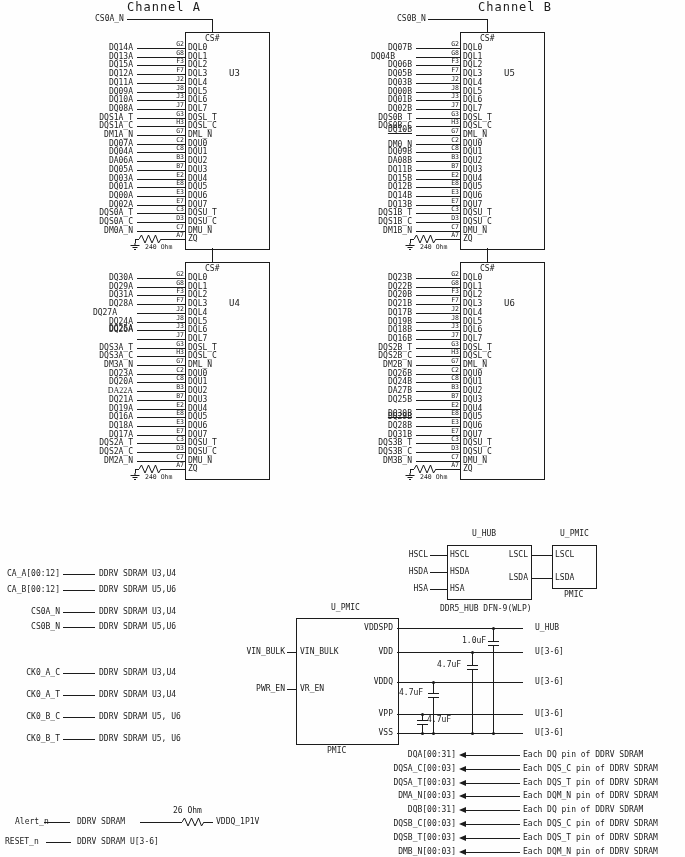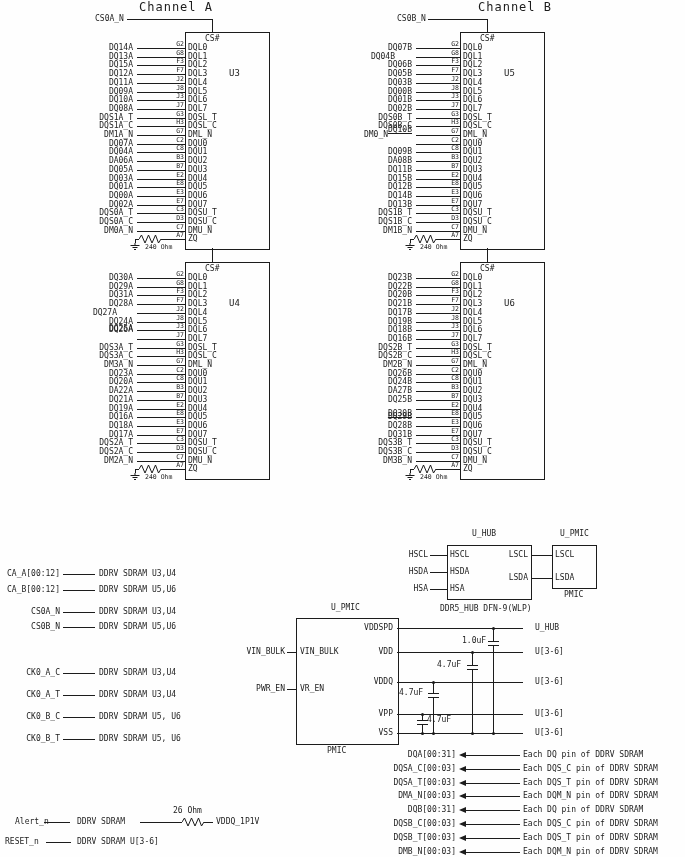--- a/index.html
+++ b/index.html
@@ -45,21 +45,21 @@
       </svg>
   </div>
   <div class="hl" style="left:204px;top:822px;width:9px"></div>
   <div class="t" style="left:173px;top:807px">26 Ohm</div>
   <div class="t" style="left:216px;top:818px">VDDQ_1P1V</div>
 
   <div class="t" style="left:5px;top:838px">RESET_n</div>
   <div class="hl" style="left:46px;top:842px;width:25px"></div>
   <div class="t" style="left:77px;top:838px">DDRV SDRAM U[3-6]</div>
 
-<div class="t title" style="left: 139px; top: 1px;">Channel A</div>
+<div class="t title" style="left: 127px; top: 1px;">Channel A</div>
     <div class="t" style="left: 95px; top: 15px;">CS0A_N</div>
     <div class="hl" style="left: 127px; top: 19px; width: 86px;"></div>
     <div class="vl" style="left: 212px; top: 19px; height: 13px;"></div>
     <div class="vl" style="left: 212px; top: 248px; height: 14px;"></div>
     <div class="box" style="left: 185px; top: 32px; width: 83px; height: 216px;"></div>
     <div class="t" style="left: 205px; top: 35px;">CS#</div>
     <div class="t ref" style="left: 229px; top: 69px;">U3</div>
     <div class="t tr" style="left: 61px; top: 44px; width: 72px;">DQ14A</div>
     <div class="hl" style="left: 137px; top: 48px; width: 48px;"></div>
     <div class="t tr pin" style="left: 169px; top: 41px; width: 15px;">G2</div>
@@ -208,21 +208,21 @@
     <div class="t tr pin" style="left: 169px; top: 358px; width: 15px;">G7</div>
     <div class="t" style="left: 188px; top: 361px;">DML_N</div>
     <div class="t tr" style="left: 61px; top: 369.7px; width: 72px;">DQ23A</div>
     <div class="hl" style="left: 137px; top: 373.7px; width: 48px;"></div>
     <div class="t tr pin" style="left: 169px; top: 366.7px; width: 15px;">C2</div>
     <div class="t" style="left: 188px; top: 369.7px;">DQU0</div>
     <div class="t tr" style="left: 61px; top: 378.4px; width: 72px;">DQ20A</div>
     <div class="hl" style="left: 137px; top: 382.4px; width: 48px;"></div>
     <div class="t tr pin" style="left: 169px; top: 375.4px; width: 15px;">C8</div>
     <div class="t" style="left: 188px; top: 378.4px;">DQU1</div>
-    <div class="t tr" style="left: 61px; top: 387.1px; width: 72px;">DA22A</div>
+    <div class="t tr" style="left: 61px; top: 387.1px; width: 72px; font-family: Liberation Serif, serif;">DA22A</div>
     <div class="hl" style="left: 137px; top: 391.1px; width: 48px;"></div>
     <div class="t tr pin" style="left: 169px; top: 384.1px; width: 15px;">B3</div>
     <div class="t" style="left: 188px; top: 387.1px;">DQU2</div>
     <div class="t tr" style="left: 61px; top: 395.8px; width: 72px;">DQ21A</div>
     <div class="hl" style="left: 137px; top: 399.8px; width: 48px;"></div>
     <div class="t tr pin" style="left: 169px; top: 392.8px; width: 15px;">B7</div>
     <div class="t" style="left: 188px; top: 395.8px;">DQU3</div>
     <div class="t tr" style="left: 61px; top: 404.5px; width: 72px;">DQ19A</div>
     <div class="hl" style="left: 137px; top: 408.5px; width: 48px;"></div>
     <div class="t tr pin" style="left: 169px; top: 401.5px; width: 15px;">E2</div>
@@ -304,21 +304,21 @@
     <div class="t tr pin" style="left: 444px; top: 101.9px; width: 15px;">J7</div>
     <div class="t" style="left: 463px; top: 104.9px;">DQL7</div>
     <div class="t tr" style="left: 340px; top: 113.6px; width: 72px;">DQS0B_T</div>
     <div class="hl" style="left: 416px; top: 117.6px; width: 44px;"></div>
     <div class="t tr pin" style="left: 444px; top: 110.6px; width: 15px;">G3</div>
     <div class="t" style="left: 463px; top: 113.6px;">DQSL_T</div>
     <div class="t tr" style="left: 340px; top: 122.3px; width: 72px;">DQS0B_C</div>
     <div class="hl" style="left: 416px; top: 126.3px; width: 44px;"></div>
     <div class="t tr pin" style="left: 444px; top: 119.3px; width: 15px;">H3</div>
     <div class="t" style="left: 463px; top: 122.3px;">DQSL_C</div>
-    <div class="t tr" style="left: 340px; top: 131px; width: 72px; text-align: center;">DM0_N</div>
+    <div class="t tr" style="left: 340px; top: 141px; width: 72px;">DM0_N</div>
     <div class="hl" style="left: 416px; top: 135px; width: 44px;"></div>
     <div class="t tr pin" style="left: 444px; top: 128px; width: 15px;">G7</div>
     <div class="t" style="left: 463px; top: 131px;">DML_N</div>
     <div class="t tr" style="left: 340px; top: 126px; width: 72px; text-decoration: underline;">DQ10B</div>
     <div class="hl" style="left: 416px; top: 143.7px; width: 44px;"></div>
     <div class="t tr pin" style="left: 444px; top: 136.7px; width: 15px;">C2</div>
     <div class="t" style="left: 463px; top: 139.7px;">DQU0</div>
     <div class="t tr" style="left: 340px; top: 148.4px; width: 72px;">DQ09B</div>
     <div class="hl" style="left: 416px; top: 152.4px; width: 44px;"></div>
     <div class="t tr pin" style="left: 444px; top: 145.4px; width: 15px;">C8</div>

